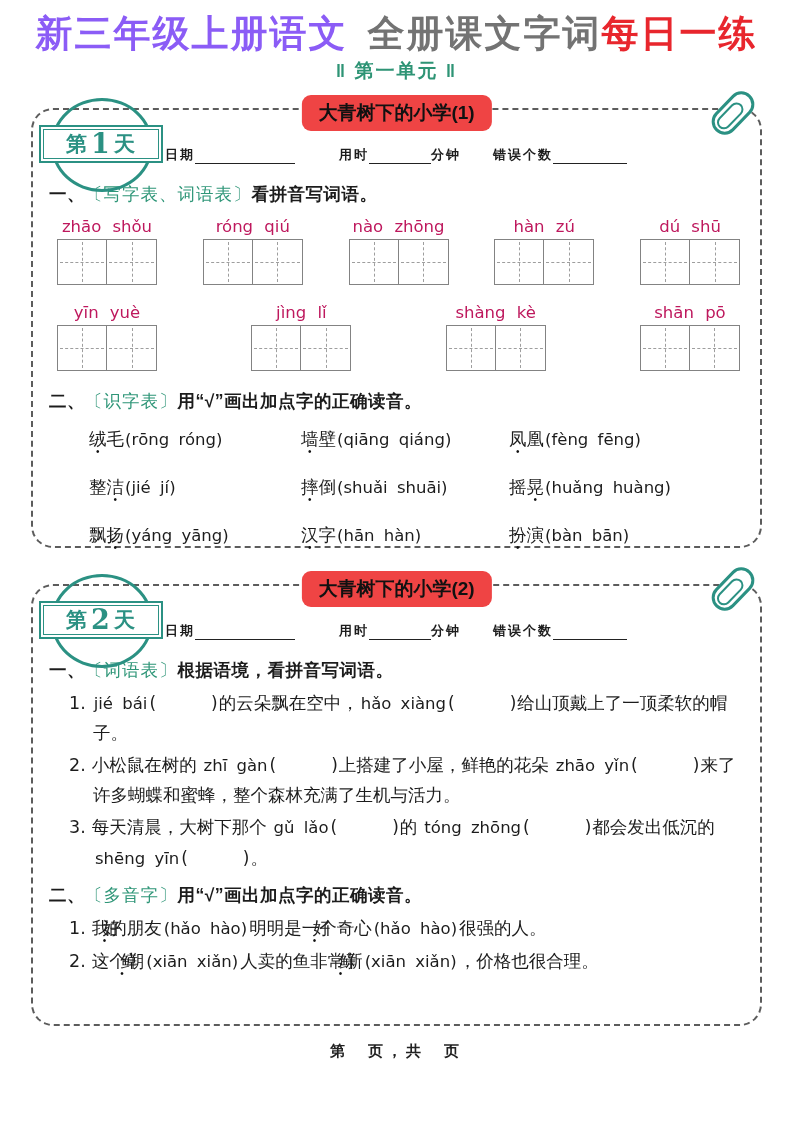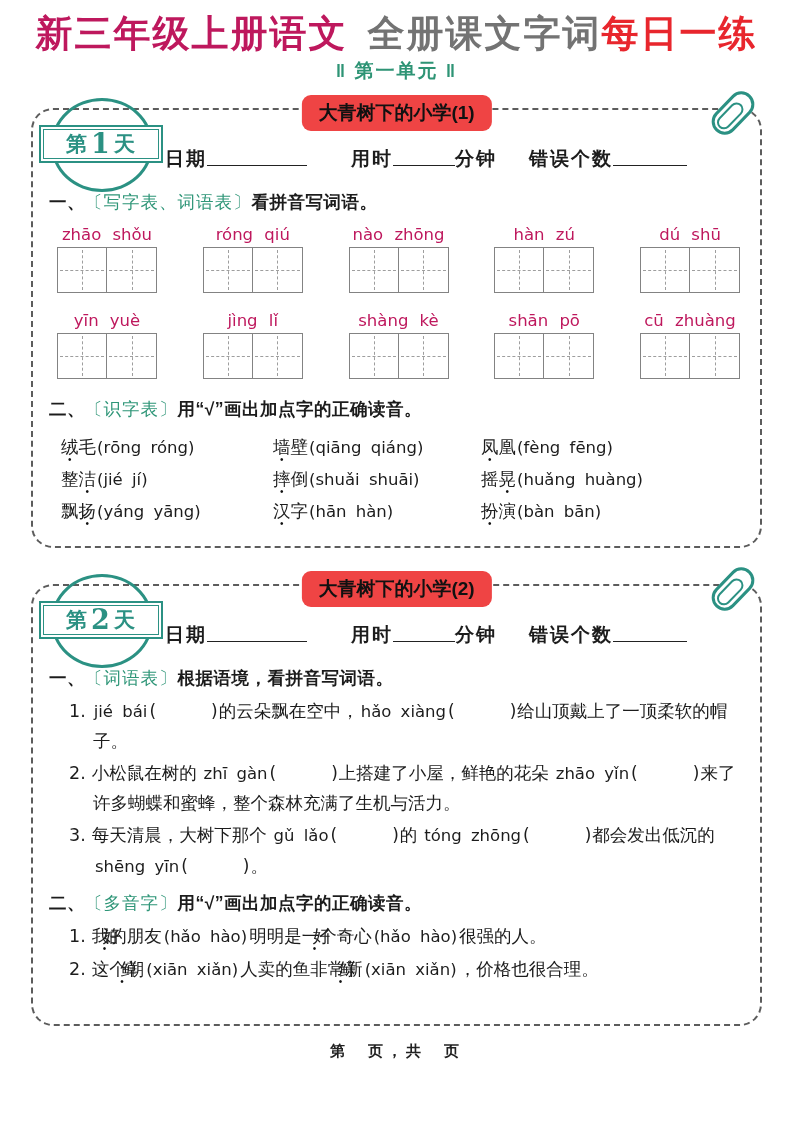--- a/index.html
+++ b/index.html
@@ -1,21 +1,21 @@
 <!DOCTYPE html>
 <html><head>
 <meta charset="utf-8">
 <style>
   html,body{margin:0;padding:0;background:#ffffff;}
   body{width:793px;height:1122px;font-family:"Liberation Sans",sans-serif;color:#1c1c1c;overflow:hidden;}
   .sheet{position:relative;width:793px;height:1122px;background:#fff;}
 
   
   .main-title{padding-top:12px;text-align:center;font-family:"DejaVu Serif",serif;font-weight:700;font-size:37px;letter-spacing:2px;line-height:1.15;}
-  .t-black{color:#be185d;}
+  .t-black{color:#8b5cf6;}
   .t-blue{color:#737373;margin-left:20px;}
   .t-red{color:#e8262d;}
   .unit-line{text-align:center;margin-top:3px;font-size:19px;font-weight:700;color:#2e9475;letter-spacing:2px;}
 
   
   .daybox{position:relative;margin:24px 31px 0;border:2px dashed #5c5c5c;border-radius:22px;background:#fff;}
   #day1-card{height:436px;}
   #day2-card{height:438px;margin-top:36px;}
 
   .tab{position:absolute;top:-15px;left:50%;transform:translateX(-50%);background:#ef4444;color:#111;
@@ -28,21 +28,21 @@
        display:flex;align-items:center;justify-content:center;color:#2b9183;font-weight:800;font-size:21px;letter-spacing:1px;}
   .badge-label::after{content:"";position:absolute;inset:2px;border:1px solid #2b9183;pointer-events:none;}
   .badge-num{font-size:27px;font-family:"DejaVu Serif",serif;padding:0 3px;line-height:1;}
 
   
   .clip{position:absolute;top:-22px;right:14px;width:26px;height:50px;transform:rotate(44deg);}
   .clip-outer{position:absolute;inset:0;border:3px solid #2b9183;border-radius:14px;background:#fff;}
   .clip-inner{position:absolute;left:6px;right:6px;top:13px;bottom:5px;border:2.5px solid #2b9183;border-radius:8px;}
 
   
-  .meta-row{margin:36px 0 0 132px;font-family:"DejaVu Serif",serif;font-weight:700;font-size:19px;display:flex;letter-spacing:2px;}
+  .meta-row{margin:36px 0 0 132px;font-family:"DejaVu Serif",serif;font-weight:700;font-size:13px;display:flex;align-items:flex-end;letter-spacing:2px;}
   .uline{display:inline-block;border-bottom:1.6px solid #222;height:1.05em;}
   .ul-date{width:100px;}
   .ul-time{width:62px;}
   .ul-err{width:74px;}
   .meta-gap1{width:44px;}
   .meta-gap2{width:32px;}
 
   
   .sec{margin:18px 16px 0 16px;font-size:17.5px;font-weight:700;letter-spacing:.5px;}
   .sec .tag{color:#2f9678;font-weight:500;font-family:"DejaVu Serif",serif;letter-spacing:1px;}
@@ -51,21 +51,21 @@
   .pinrow{display:flex;justify-content:space-between;padding:0 20px 0 24px;margin-top:11px;}
   .wgroup{text-align:center;}
   .plabel{font-family:"DejaVu Sans",sans-serif;font-size:16.5px;color:#be185d;margin-bottom:3px;word-spacing:6px;white-space:nowrap;}
   .tgrid{display:flex;justify-content:center;}
   .tian{width:50px;height:46px;border:1.6px solid #838383;position:relative;background:#fff;box-sizing:border-box;}
   .tian + .tian{border-left:none;}
   .tian::before{content:"";position:absolute;left:50%;top:2px;bottom:2px;border-left:1px dashed #9e9e9e;}
   .tian::after{content:"";position:absolute;top:50%;left:2px;right:2px;border-top:1px dashed #9e9e9e;}
 
   
-  .read-grid{display:grid;grid-template-columns:212px 208px 1fr;row-gap:8px;margin:14px 0 0 28px;font-size:17.5px;}
+  .read-grid{display:grid;grid-template-columns:212px 208px 1fr;row-gap:24px;margin:14px 0 0 56px;font-size:17.5px;}
   .readitem{white-space:nowrap;}
   .rd{margin-left:1px;}
   .py{font-family:"DejaVu Sans",sans-serif;font-size:16.5px;word-spacing:4px;}
   .zh{font-size:17.5px;}
 
   .dotchar{position:relative;display:inline-block;}
   .dotchar::after{content:"•";position:absolute;left:50%;transform:translateX(-50%);bottom:-0.62em;font-size:10px;color:#111;}
 
   
   .qlist{margin:6px 16px 0 16px;}
@@ -178,27 +178,20 @@
             <div class="tian"></div>
           </div>
       </div>
       <div class="wgroup">
         <div class="plabel">shān pō</div>
         <div class="tgrid">
             <div class="tian"></div>
             <div class="tian"></div>
           </div>
       </div>
-      <div class="wgroup">
-        <div class="plabel">cū zhuàng</div>
-        <div class="tgrid">
-            <div class="tian"></div>
-            <div class="tian"></div>
-          </div>
-      </div>
     </div>
 
     <div class="sec" style="">
       <span>二、</span><span class="tag">〔识字表〕</span><span>用“√”画出加点字的正确读音。</span>
     </div>
 
     <div class="read-grid">
       <div class="readitem"><span class="zh"></span><span class="zh dotchar">绒</span><span class="zh">毛</span><span class="py rd">(rōng róng)</span></div>
       <div class="readitem"><span class="zh"></span><span class="zh dotchar">墙</span><span class="zh">壁</span><span class="py rd">(qiāng qiáng)</span></div>
       <div class="readitem"><span class="zh"></span><span class="zh dotchar">凤</span><span class="zh">凰</span><span class="py rd">(fèng fēng)</span></div>

